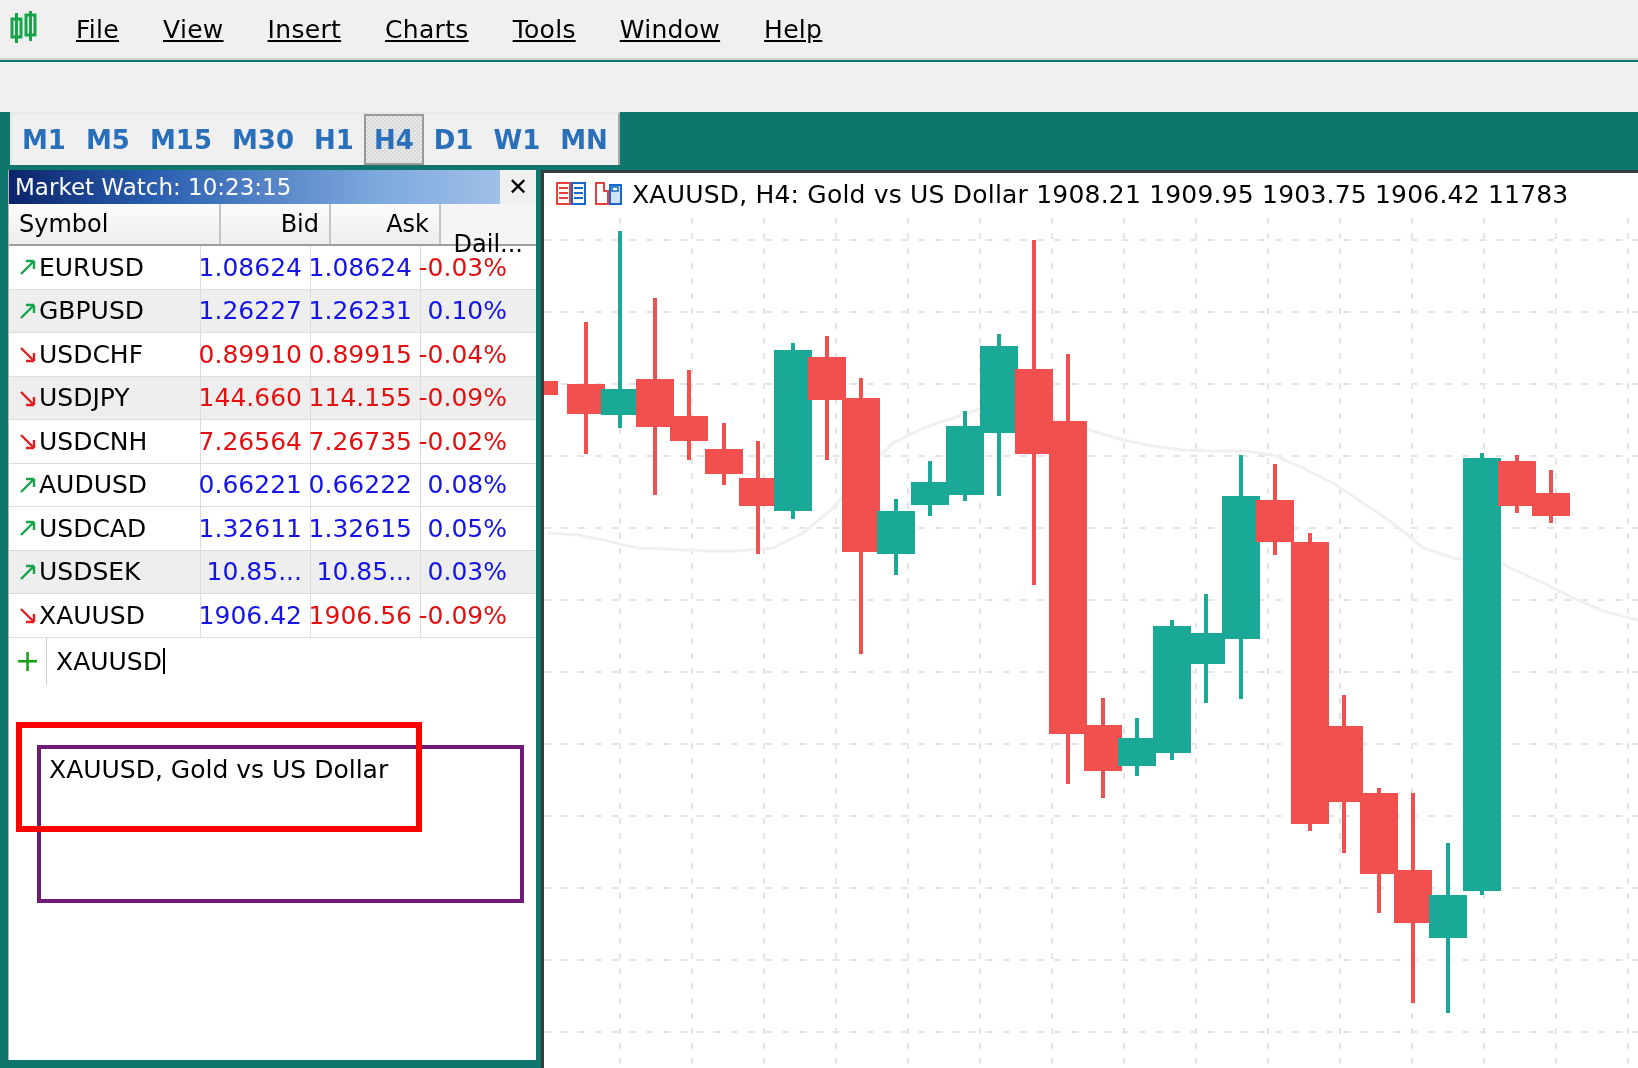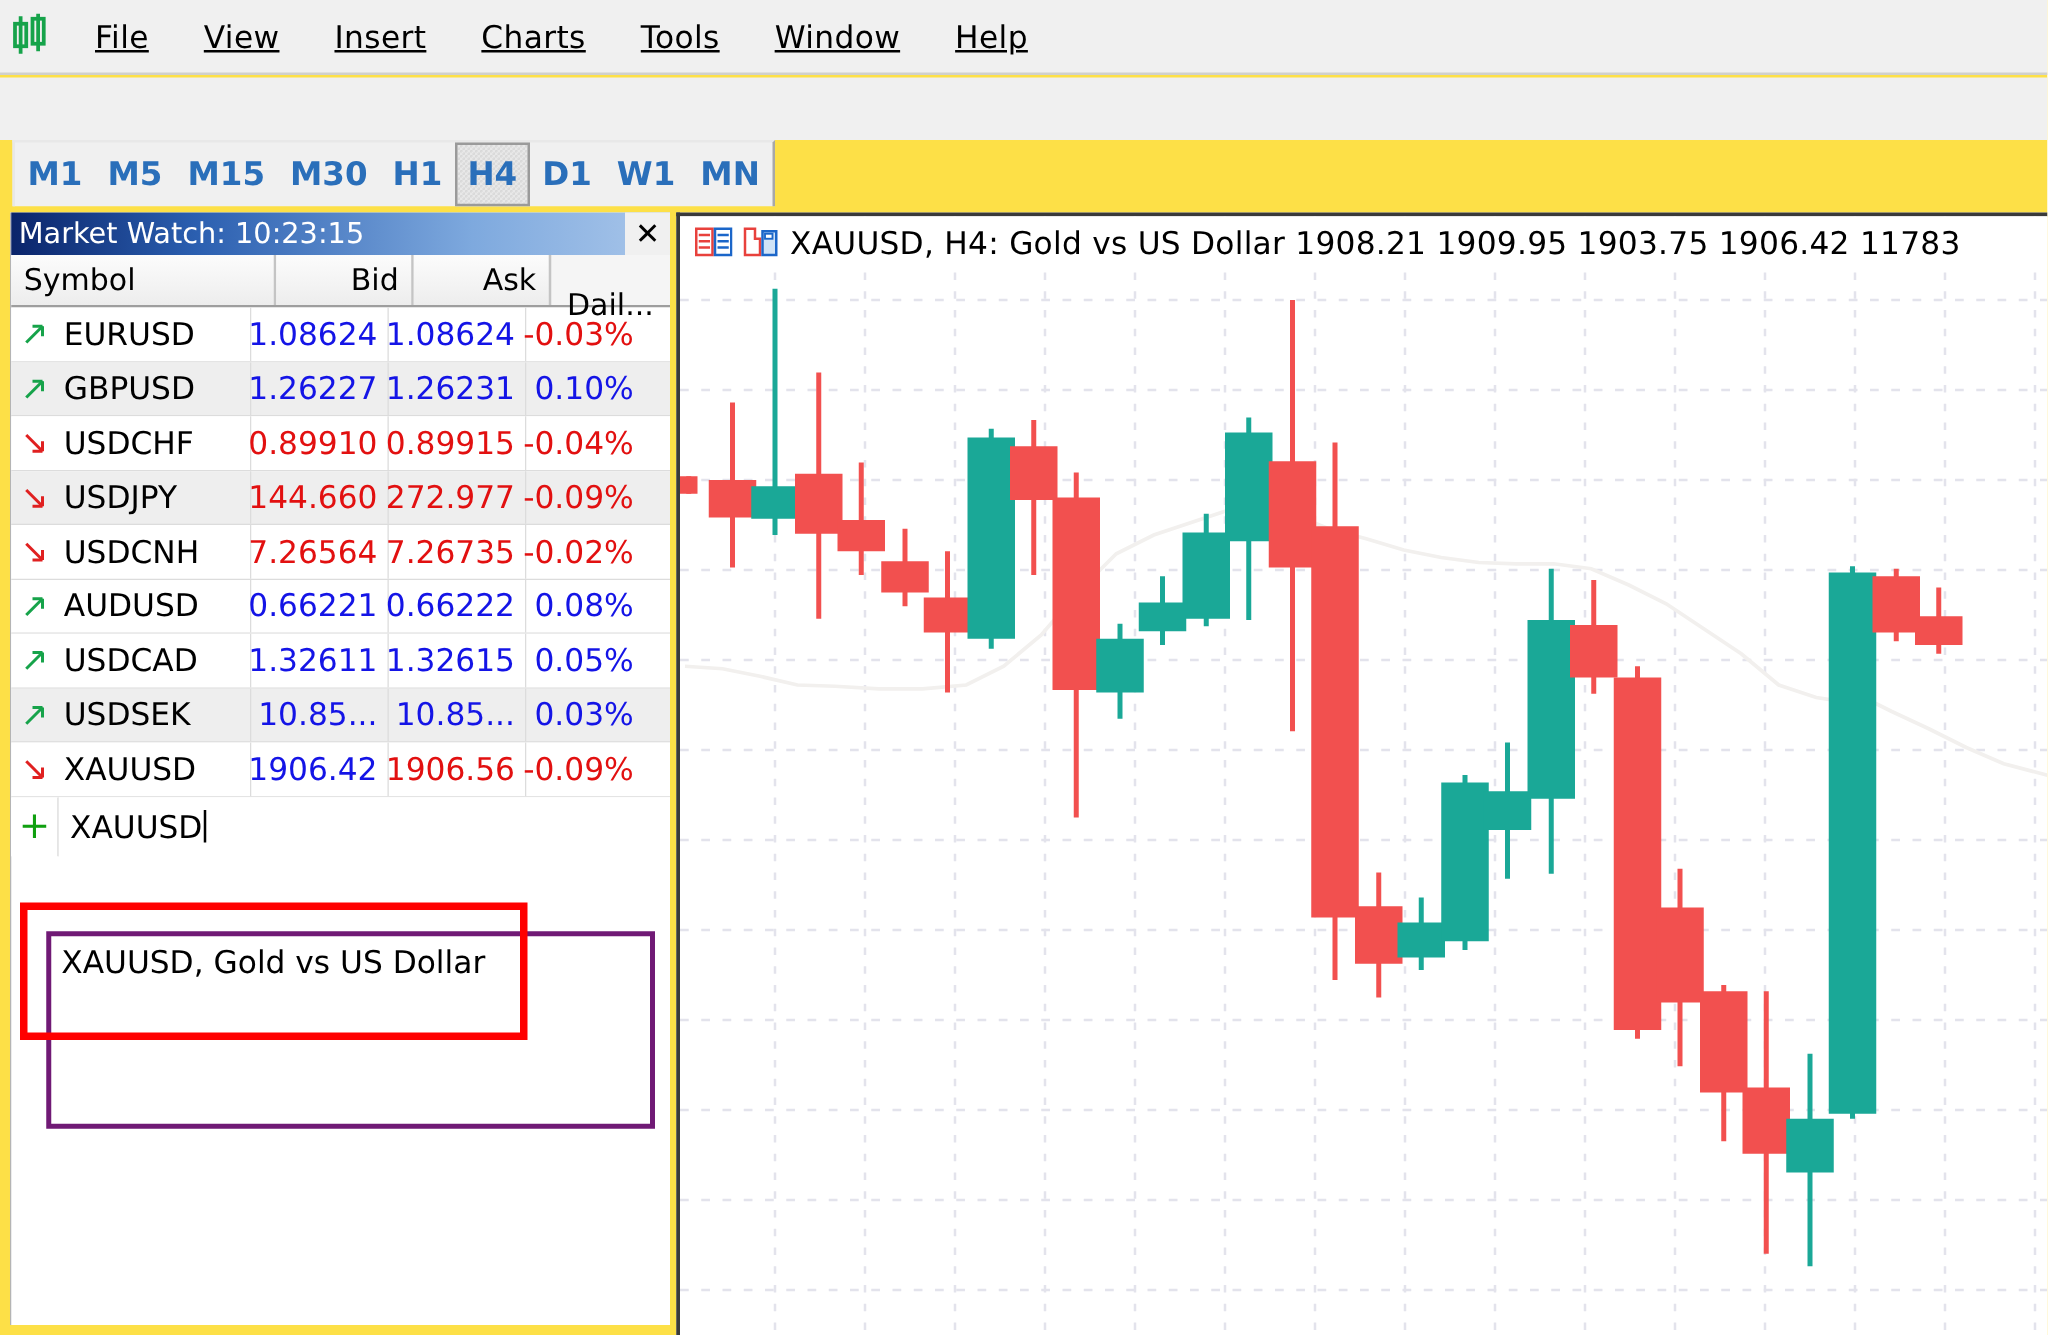--- a/index.html
+++ b/index.html
@@ -2,21 +2,21 @@
 <html><head>
 <meta charset="utf-8">
 <style>
   * { box-sizing: border-box; margin: 0; padding: 0; }
   html, body {
     width: 1638px; height: 1068px;
     overflow: hidden;
     background: #ffffff;
     font-family: "DejaVu Sans", sans-serif;
   }
-  #app { position: relative; width: 1638px; height: 1068px; background: #fde047; }
+  #app { position: relative; width: 1638px; height: 1068px; background: #0f766e; }
 
   
   .menubar {
     position: absolute; left: 0; top: 0; width: 1638px; height: 60px;
     background: #f0f0f0;
     border-bottom: 2px solid #d0d0cc;
     display: flex; align-items: center;
   }
   .app-logo {
     width: 40px; height: 40px; margin-left: 4px; margin-right: 10px;
@@ -98,21 +98,21 @@
   .mw-row {
     display: flex; height: 43.5px; align-items: stretch;
     border-bottom: 1px solid #dcdcdc;
   }
   .mw-row.alt { background: #eeeeee; }
   .mw-row.white { background: #ffffff; }
   .cell {
     display: flex; align-items: center; font-size: 25px;
     border-right: 1px solid #dcdcdc; padding: 0 8px;
   }
-  .c-symbol { width: 192px; gap: 12px; }
+  .c-symbol { width: 192px; }
   .c-bid    { width: 110px; justify-content: flex-end; }
   .c-ask    { width: 110px; justify-content: flex-end; }
   .c-daily  { width: 94px;  justify-content: flex-end; border-right: none; }
   .val-up   { color: #1414e6; }
   .val-down { color: #e21010; }
   .sym-name { color: #000; }
   .arrow { width: 22px; height: 22px; flex: 0 0 auto; position: relative; }
   .arrow svg { display: block; }
 
   
@@ -297,21 +297,21 @@
           <div class="cell c-symbol">
             <span class="arrow">
               <svg width="22" height="22" viewBox="0 0 22 22">
                 <path d="M4 5 L17 18" stroke="#e02020" stroke-width="2.4" fill="none"></path>
                 <path d="M17 18 L17 10 M17 18 L9 18" stroke="#e02020" stroke-width="2.4" fill="none"></path>
               </svg>
             </span>
             <span class="sym-name">USDJPY</span>
           </div>
           <div class="cell c-bid val-down">144.660</div>
-          <div class="cell c-ask val-down">272.977</div>
+          <div class="cell c-ask val-down">114.155</div>
           <div class="cell c-daily val-down">-0.09%</div>
         </div>
         <div class="mw-row white">
           <div class="cell c-symbol">
             <span class="arrow">
               <svg width="22" height="22" viewBox="0 0 22 22">
                 <path d="M4 5 L17 18" stroke="#e02020" stroke-width="2.4" fill="none"></path>
                 <path d="M17 18 L17 10 M17 18 L9 18" stroke="#e02020" stroke-width="2.4" fill="none"></path>
               </svg>
             </span>

